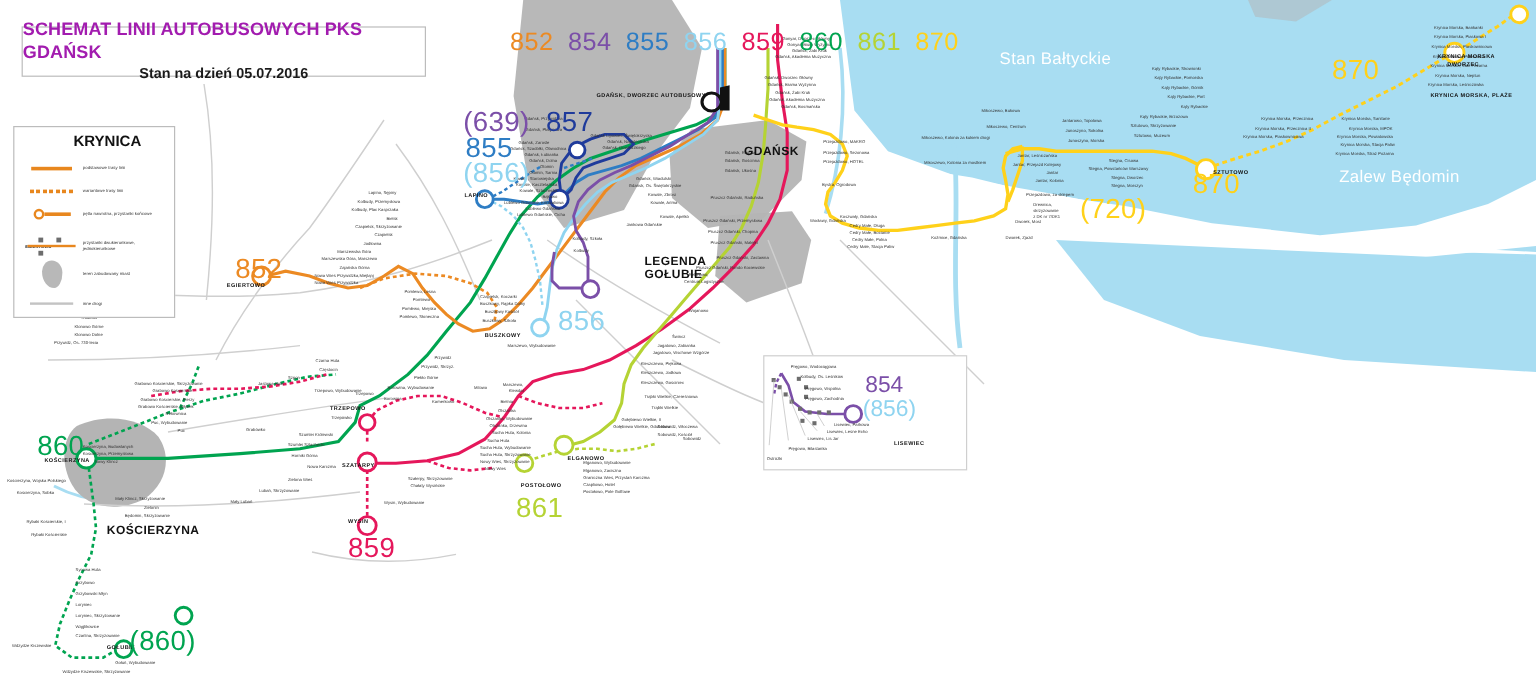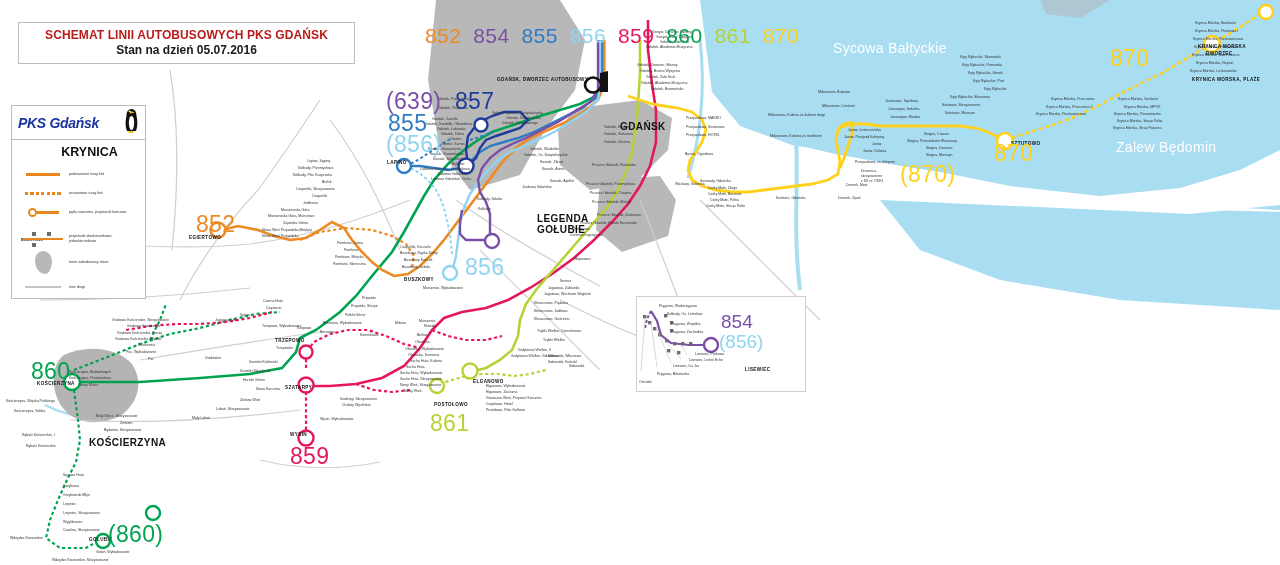--- a/index.html
+++ b/index.html
@@ -13,21 +13,21 @@
   #map{position:absolute;inset:0;width:1280px;height:565px;}
   .abs{position:absolute;}
 
   
   #title-box{
     left:18px;top:22px;width:335px;height:40px;
     background:#fff;border:1px solid #bcbcbc;
     display:flex;flex-direction:column;align-items:center;justify-content:center;
     z-index:40;
   }
-  #title-box .t1{font-size:12px;font-weight:bold;color:#b91c1c;letter-spacing:.1px;line-height:1.25;}
+  #title-box .t1{font-size:15px;font-weight:bold;color:#a21caf;letter-spacing:.1px;line-height:1.25;}
   #title-box .t2{font-size:12px;font-weight:bold;color:#1a1a1a;line-height:1.3;}
 
   
   #legend{
     left:11px;top:105px;width:133px;
     background:#fff;border:1px solid #bcbcbc;z-index:40;
   }
   #legend .brandrow{
     height:33px;border-bottom:1px solid #bcbcbc;
     display:flex;align-items:center;padding:0 6px;gap:4px;
@@ -242,32 +242,20 @@
   <div class="t1">SCHEMAT LINII AUTOBUSOWYCH PKS GDAŃSK</div>
   <div class="t2">Stan na dzień 05.07.2016</div>
 </div>
 
 <svg id="bus-icon" class="abs" width="30" height="26" viewBox="0 0 30 26">
   <ellipse cx="10" cy="15" rx="8" ry="7.5" fill="none" stroke="#111" stroke-width="2.6"></ellipse>
   <path d="M17,3 L25,1 L25,22 L17,22 Z" fill="#111"></path>
 </svg>
 
 <div id="legend" class="abs">
-  <div class="brandrow">
-    <span class="brand"><span>PKS</span> <span class="g">Gdańsk</span></span>
-    <span class="penguin">
-      <svg width="15" height="25" viewBox="0 0 15 25">
-        <path d="M7.5,1 C11,1 12.5,4 12.5,8 C13.5,12 14,18 12,23 L3,23 C1,18 1.5,12 2.5,8 C2.5,4 4,1 7.5,1 Z" fill="#111"></path>
-        <path d="M7.5,8 C9.5,8 10.5,12 10,17 C9.5,21 8.5,22 7.5,22 C6.5,22 5.5,21 5,17 C4.5,12 5.5,8 7.5,8 Z" fill="#fff"></path>
-        <path d="M6,3 L11,4.5 L6,5.5 Z" fill="#f5c518"></path>
-        <circle cx="5.4" cy="3.4" r="0.8" fill="#fff"></circle>
-        <path d="M5,23 L9,23 L10,25 L4,25 Z" fill="#f5c518"></path>
-      </svg>
-    </span>
-  </div>
   <h2>KRYNICA</h2>
 
   <div class="leg-row">
     <span class="leg-sym">
         <i class="sym-solid"></i>
       </span>
     <span class="leg-txt">podstawowe trasy linii</span>
   </div>
 
   <div class="leg-row">
@@ -329,21 +317,21 @@
     <div class="abs tag lg" style="left: 388px; top: 110px; color: rgb(46, 125, 196);">855</div>
     <div class="abs tag lg" style="left: 386px; top: 131px; color: rgb(143, 212, 240);">(856)</div>
     <div class="abs tag lg" style="left: 455px; top: 88px; color: rgb(31, 59, 155);">857</div>
     <div class="abs tag lg" style="left: 196px; top: 211px; color: rgb(236, 138, 35);">852</div>
     <div class="abs tag lg" style="left: 465px; top: 254px; color: rgb(143, 212, 240);">856</div>
     <div class="abs tag lg" style="left: 290px; top: 443px; color: rgb(229, 23, 91);">859</div>
     <div class="abs tag lg" style="left: 31px; top: 358px; color: rgb(0, 164, 80);">860</div>
     <div class="abs tag lg" style="left: 108px; top: 521px; color: rgb(0, 164, 80);">(860)</div>
     <div class="abs tag lg" style="left: 430px; top: 410px; color: rgb(181, 211, 52);">861</div>
     <div class="abs tag lg" style="left: 994px; top: 140px; color: rgb(255, 209, 26);">870</div>
-    <div class="abs tag lg" style="left: 900px; top: 161px; color: rgb(255, 209, 26);">(870)</div>
+    <div class="abs tag lg" style="left: 900px; top: 161px; color: rgb(255, 209, 26);">(720)</div>
     <div class="abs tag lg" style="left: 1110px; top: 45px; color: rgb(255, 209, 26);">870</div>
   </div>
 <div id="cities-layer">
     <div class="abs city sm" style="left: 497px; top: 77px;">GDAŃSK, DWORZEC AUTOBUSOWY</div>
     <div class="abs city big" style="left: 620px; top: 121px;">GDAŃSK</div>
     <div class="abs city big" style="left: 537px; top: 213px;">LEGENDA</div>
     <div class="abs city big" style="left: 537px; top: 224px;">GOŁUBIE</div>
     <div class="abs city big" style="left: 89px; top: 437px;">KOŚCIERZYNA</div>
     <div class="abs city sm" style="left: 37px; top: 381px;">KOŚCIERZYNA</div>
     <div class="abs city sm" style="left: 387px; top: 160px;">LAPINO</div>
@@ -354,21 +342,21 @@
     <div class="abs city sm" style="left: 290px; top: 432px;">WYSIN</div>
     <div class="abs city sm" style="left: 473px; top: 379px;">ELGANOWO</div>
     <div class="abs city sm" style="left: 434px; top: 402px;">POSTOŁOWO</div>
     <div class="abs city sm" style="left: 89px; top: 537px;">GOŁUBIE</div>
     <div class="abs city sm" style="left: 1011px; top: 141px;">SZTUTOWO</div>
     <div class="abs city sm" style="left: 1198px; top: 44px;">KRYNICA MORSKA</div>
     <div class="abs city sm" style="left: 1206px; top: 51px;">DWORZEC</div>
     <div class="abs city sm" style="left: 1192px; top: 77px;">KRYNICA MORSKA, PLAŻE</div>
   </div>
 <div id="water-layer">
-    <div class="abs sea" style="left: 833px; top: 40px;">Sycowa Bałtyckie</div>
+    <div class="abs sea" style="left: 833px; top: 40px;">Stan Bałtyckie</div>
     <div class="abs sea" style="left: 1116px; top: 139px;">Zalew Będomin</div>
   </div>
 <div id="stops-layer">
     <div class="abs stop" style="left: 432px; top: 118px;">Gdańsk, Zarośle</div>
     <div class="abs stop" style="left: 425px; top: 123px;">Gdańsk, Szadółki, Obwodnica</div>
     <div class="abs stop" style="left: 437px; top: 128px;">Gdańsk, Łubianka</div>
     <div class="abs stop" style="left: 441px; top: 133px;">Gdańsk, Dolna</div>
     <div class="abs stop" style="left: 438px; top: 107px;">Gdańsk, Płatynowa</div>
     <div class="abs stop" style="left: 437px; top: 98px;">Gdańsk, Przywidzka</div>
     <div class="abs stop" style="left: 450px; top: 138px;">Otomin</div>

